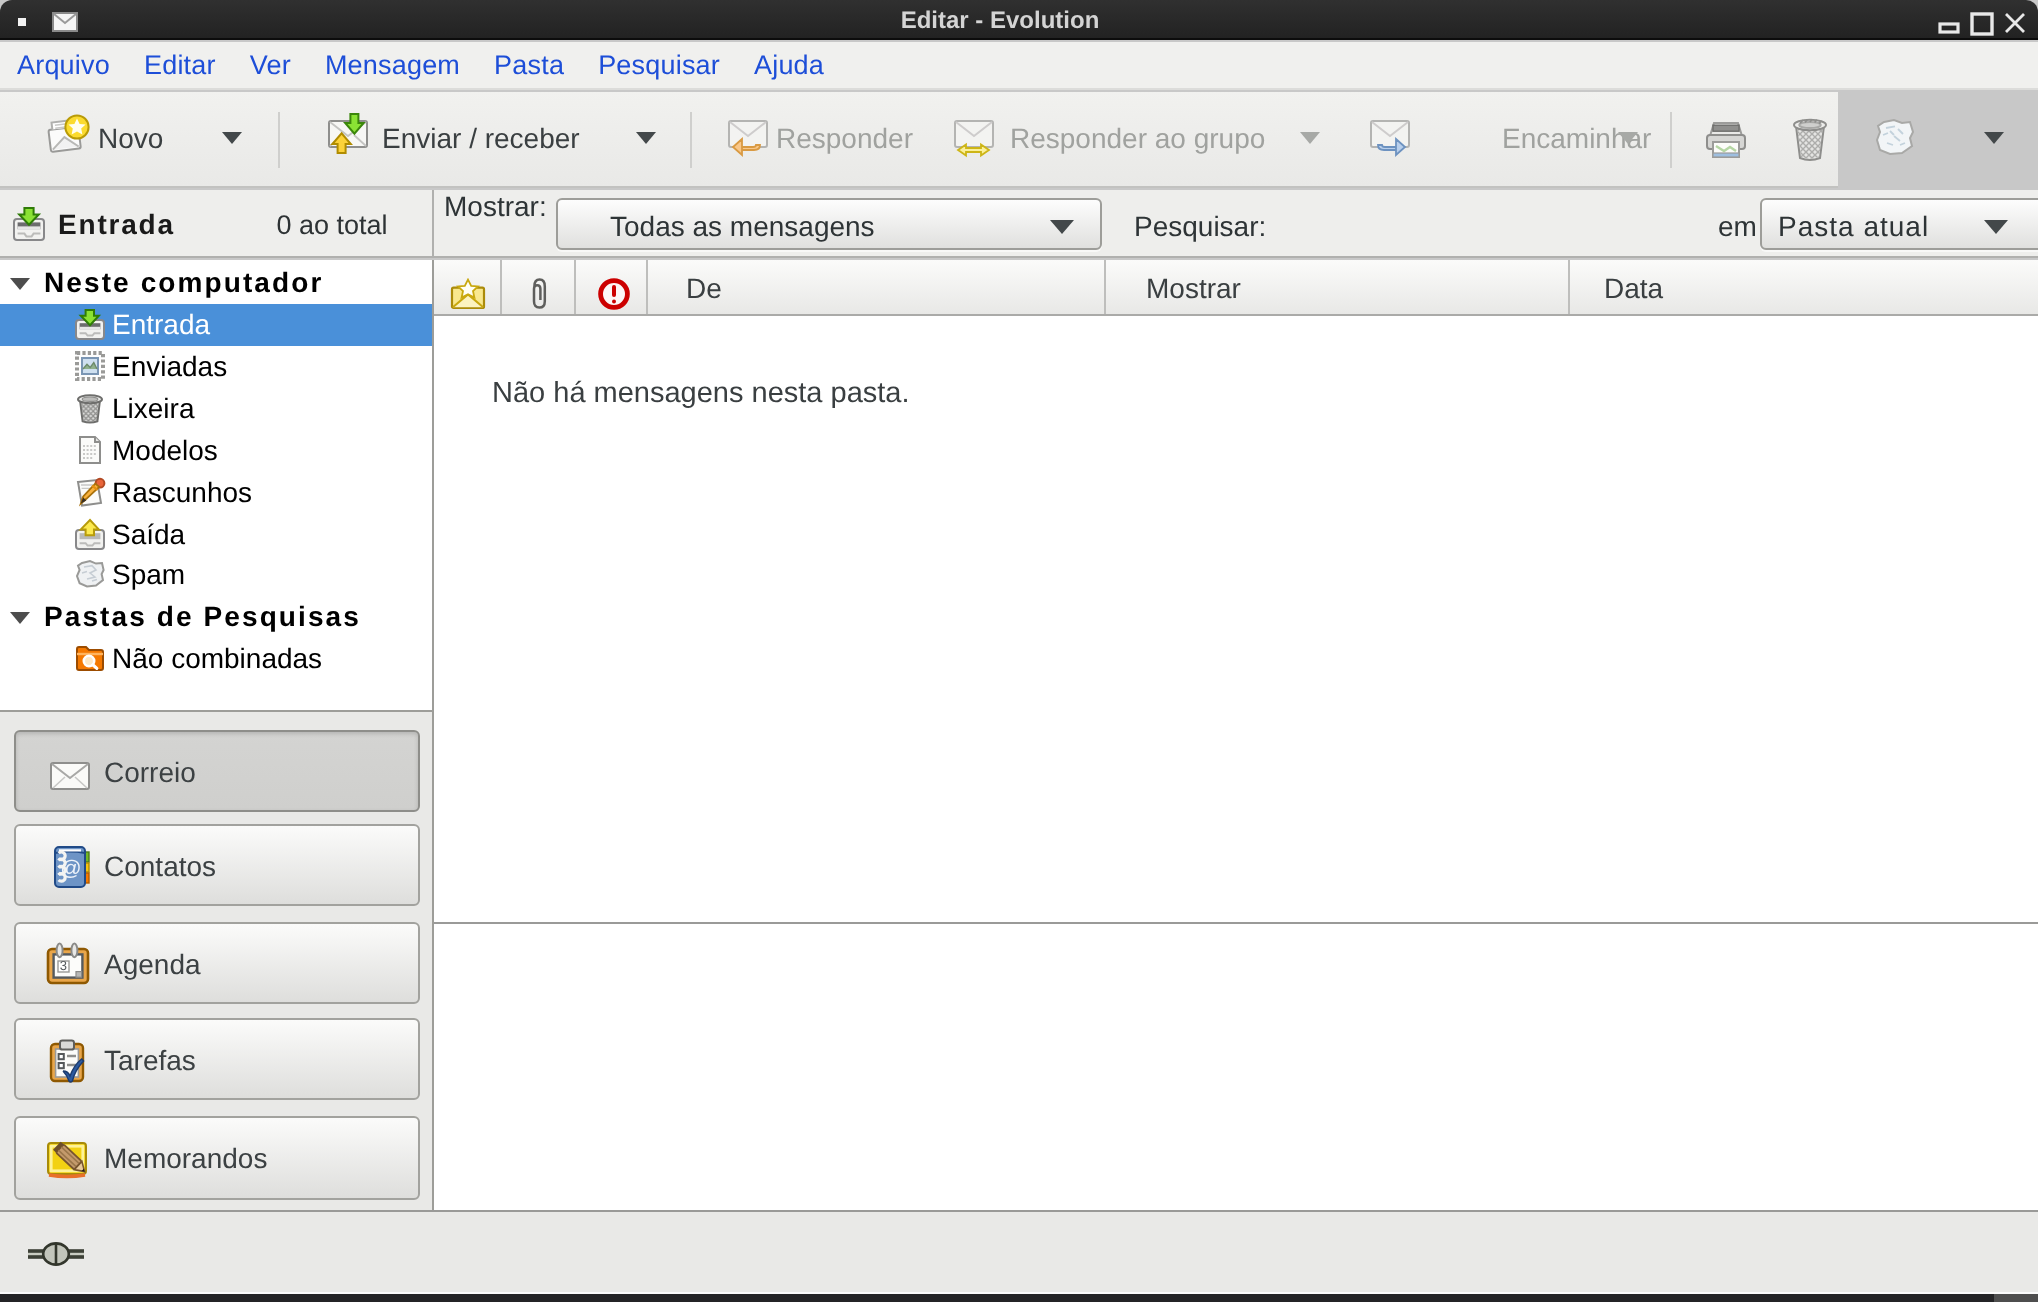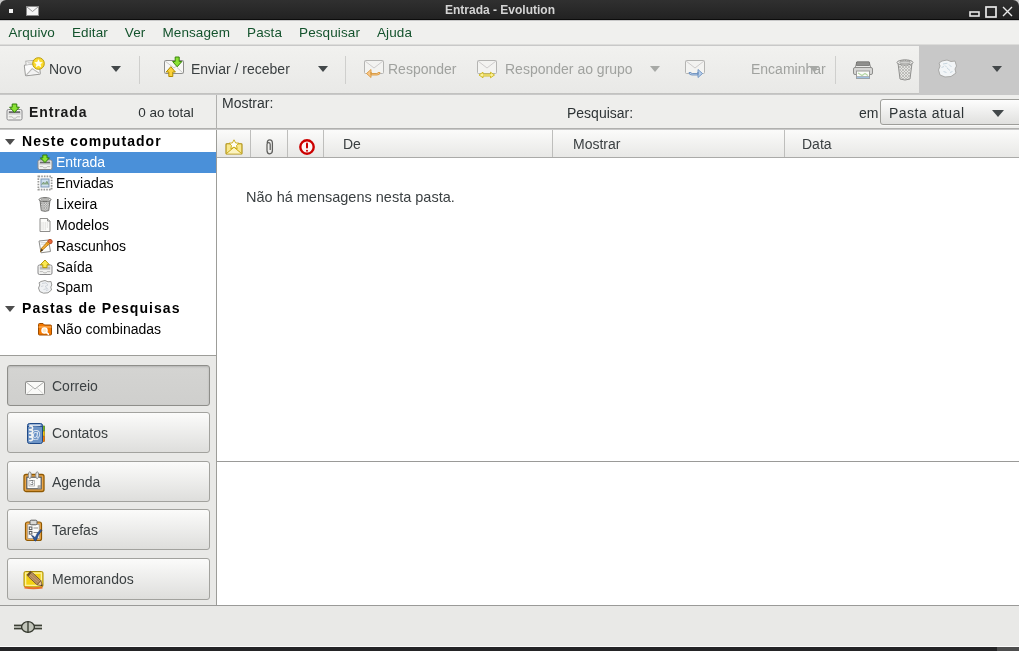--- a/index.html
+++ b/index.html
@@ -11,21 +11,21 @@
   
   #titlebar { position:absolute; left:0; top:0; width:1019px; height:20px;
     background:linear-gradient(#303030,#222222); border-radius:6px 6px 0 0;
     border-bottom:1px solid #0c0c0c; }
   #title { position:absolute; left:0; right:19px; top:3px; text-align:center;
     color:#d4d4d4; font-size:12px; font-weight:bold; }
 
   
   #menubar { position:absolute; left:0; top:21px; width:1019px; height:24px;
     background:#f0f0ee; border-bottom:1px solid #dcdcda; }
-  #menubar span { display:inline-block; padding:4px 8.5px 0 8.5px; height:38px; color:#14532d;
+  #menubar span { display:inline-block; padding:4px 8.5px 0 8.5px; height:38px; color:#1d4ed8;
     font-size:13.5px; letter-spacing:0.1px; }
 
   
   #toolbar { position:absolute; left:0; top:46px; width:919px; height:48px;
     background:linear-gradient(#f1f1ef,#e9e9e7); border-bottom:1px solid #c2c2c0; }
   .tbtext { position:absolute; top:16px; font-size:14px; line-height:15px; color:#3a3f41; }
   .tbtext.dis { color:#a0a29f; }
   .tbsep { position:absolute; top:10px; width:1px; height:28px; background:#cfcfcd; }
   .arrow-dn { position:absolute; width:0; height:0; border-left:5px solid transparent;
     border-right:5px solid transparent; border-top:6px solid #43484a; }
@@ -84,21 +84,21 @@
 </head>
 <body>
 <div id="win">
 
   <div id="titlebar">
     <div class="abs" style="left:9px;top:9px;width:4px;height:4px;background:#f2f2f2;"></div>
     <svg class="abs" style="left:26px;top:6px;" width="13" height="10" viewBox="0 0 13 10">
       <rect x="0.5" y="0.5" width="12" height="9" fill="#f5f5f5" stroke="#8a8a8a"></rect>
       <path d="M1 1 L6.5 5.5 L12 1" fill="none" stroke="#9a9a9a"></path>
     </svg>
-    <div id="title">Entrada - Evolution</div>
+    <div id="title">Editar - Evolution</div>
     <svg class="abs" style="left:969px;top:11px;" width="11" height="6" viewBox="0 0 11 6">
       <rect x="1" y="1" width="9" height="4" fill="none" stroke="#e8e8e8" stroke-width="1.6"></rect>
     </svg>
     <svg class="abs" style="left:985px;top:6px;" width="12" height="12" viewBox="0 0 12 12">
       <rect x="1" y="1" width="10" height="10" fill="none" stroke="#e8e8e8" stroke-width="1.7"></rect>
     </svg>
     <svg class="abs" style="left:1002px;top:6px;" width="11" height="11" viewBox="0 0 11 11">
       <path d="M1 1 L10 10 M10 1 L1 10" stroke="#e8e8e8" stroke-width="1.4"></path>
     </svg>
   </div>
@@ -181,20 +181,24 @@
       <rect x="1" y="6.5" width="15" height="10.5" rx="1.5" fill="#f2f2f0" stroke="#88888a"></rect>
       <rect x="2.8" y="8.2" width="11.4" height="3.4" fill="#6c6c6e"></rect>
       <rect x="2.8" y="10.2" width="11.4" height="1.6" fill="#e6e6e6"></rect>
       <path d="M2.8 13.8 h3.4 l1 1.4 h2.6 l1 -1.4 h3.4" fill="none" stroke="#bcbcba"></path>
       <path d="M6.2 1 h4.6 v3.2 h2.6 L8.5 9.4 L3.6 4.2 h2.6 Z" fill="#8ae234" stroke="#2f7c07"></path>
     </svg>
     <b class="abs" style="left:29px;top:9px;color:#1a1a1a;letter-spacing:0.9px;">Entrada</b>
     <div class="abs" style="left:120px;top:10px;width:92px;text-align:center;color:#2d3234;font-size:13.5px;">0 ao total</div>
     <div class="abs" style="left:216px;top:0;width:1px;height:34px;background:#b0b0ae;"></div>
     <div class="abs" style="left:222px;top:0;">Mostrar:</div>
+    <div class="combo" style="left:278px;width:273px;">
+      <div class="abs" style="left:26px;top:5px;">Todas as mensagens</div>
+      <div class="arrow-dn" style="left:246px;top:10px;border-left-width:6.5px;border-right-width:6.5px;border-top-width:7px;"></div>
+    </div>
     <div class="abs" style="left:567px;top:10px;">Pesquisar:</div>
     <div class="abs" style="left:859px;top:10px;">em</div>
     <div class="combo" style="left:880px;width:156px;">
       <div class="abs" style="left:8px;top:5px;letter-spacing:0.5px;">Pasta atual</div>
       <div class="arrow-dn" style="left:111px;top:10px;border-left-width:6.5px;border-right-width:6.5px;border-top-width:7px;"></div>
     </div>
   </div>
 
   <div id="sidebar">
     <div id="tree">

